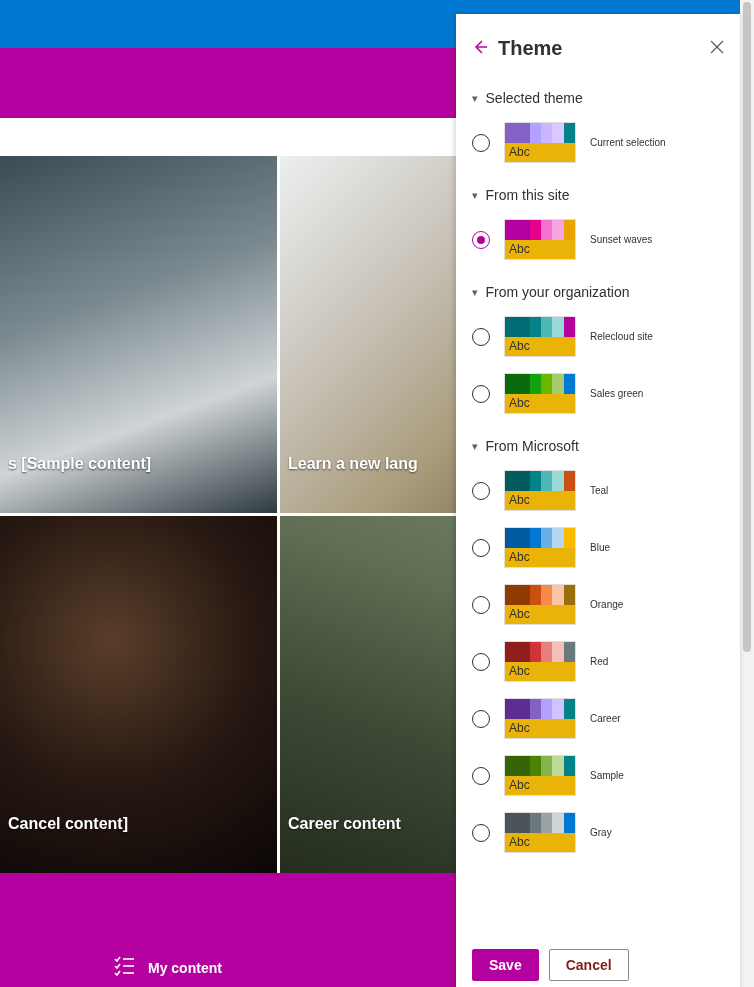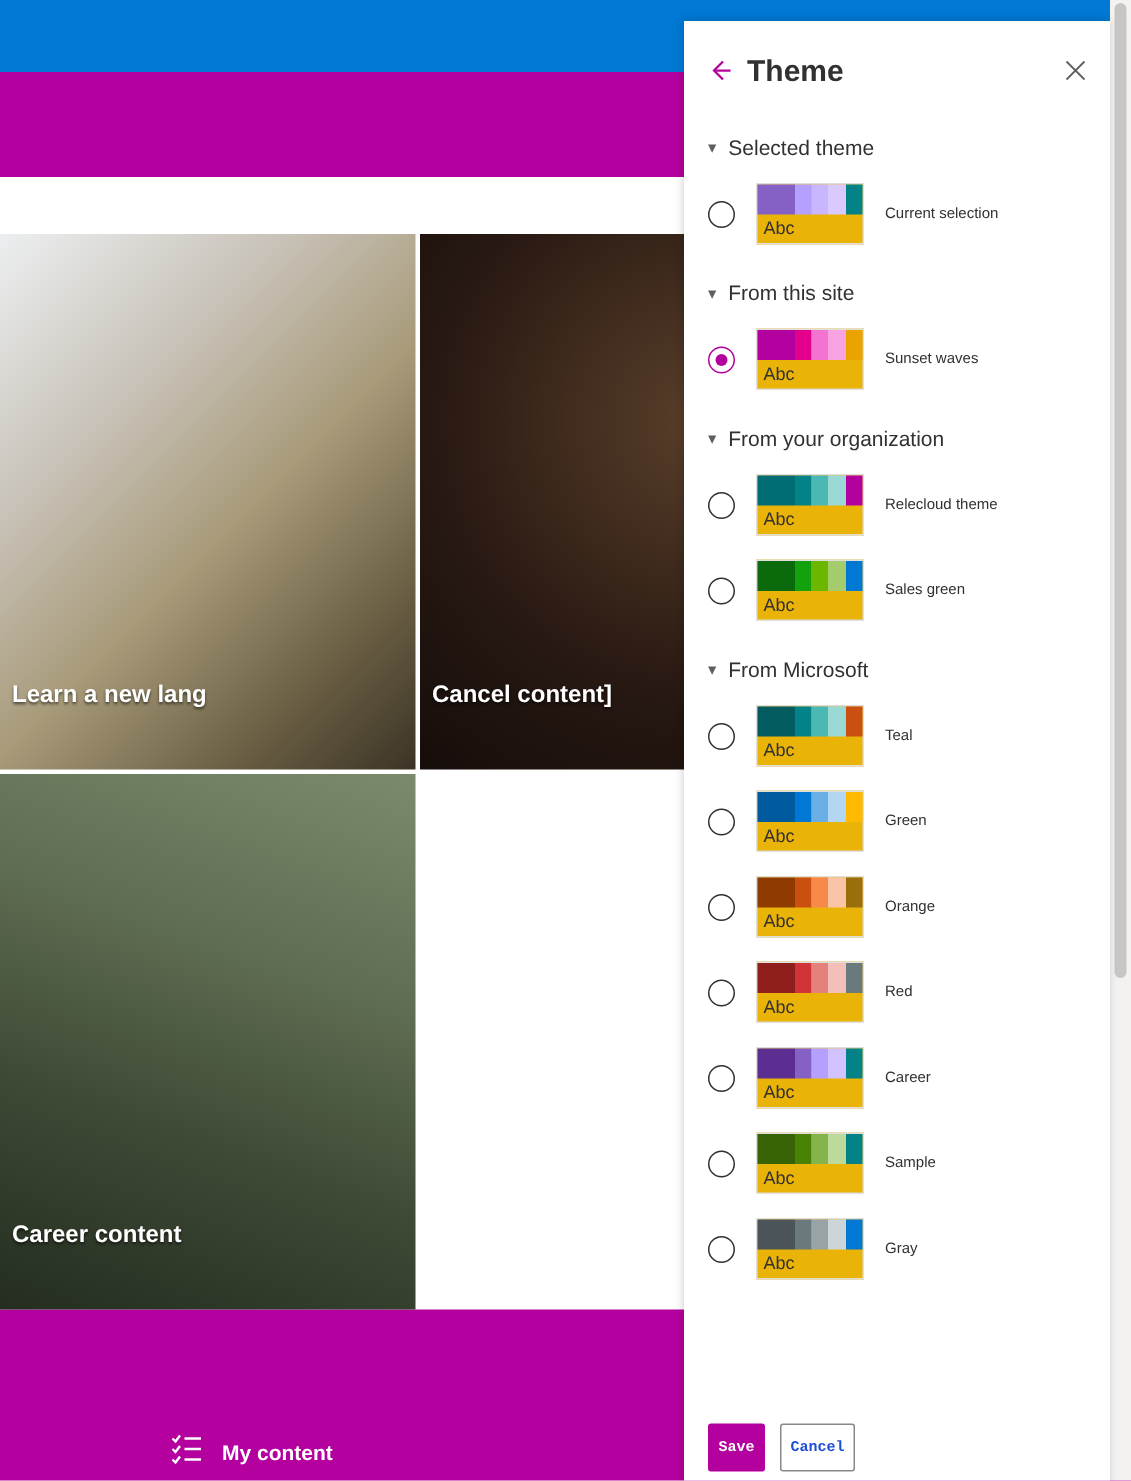--- a/index.html
+++ b/index.html
@@ -160,47 +160,50 @@
       color: #323130;
     }
     .theme-name { font-size: 10px; }
 
     .panel-footer {
       padding: 12px 16px 20px 16px;
       display: flex;
       gap: 10px;
     }
     .btn {
-      font-family: Liberation Mono, monospace;
-      font-size: 10px;
+      font-family: Liberation Sans, sans-serif;
+      font-size: 14px;
       font-weight: 600;
       height: 32px;
-      padding: 0 6px;
+      padding: 0 16px;
       border-radius: 2px;
       cursor: pointer;
     }
     .btn-primary {
       background: #b4009e;
       color: #fff;
       border: 1px solid #b4009e;
     }
     .btn-secondary {
       background: #fff;
-      color: #1d4ed8;
+      color: #7f1d1d;
       border: 1px solid #8a8886;
     }
   </style>
 </head>
 <body>
 
 <div class="page-bg">
   <div class="topbar-blue"></div>
   <div class="topbar-magenta"></div>
   <div class="topbar-white"></div>
   <div class="tiles">
+    <div class="tile tile1">
+      <div class="tile-caption">s [Sample content]</div>
+    </div>
     <div class="tile tile2">
       <div class="tile-caption">Learn a new lang</div>
     </div>
     <div class="tile tile3">
       <div class="tile-caption">Cancel content]</div>
     </div>
     <div class="tile tile4">
       <div class="tile-caption">Career content</div>
     </div>
   </div>
@@ -286,21 +289,21 @@
         <div class="swatchbox">
           <div class="swatch-strip">
             <span style="background: rgb(0, 109, 117);"></span>
             <span style="background: rgb(3, 131, 135);"></span>
             <span style="background: rgb(75, 184, 179);"></span>
             <span style="background: rgb(155, 217, 214);"></span>
             <span style="background: rgb(180, 0, 158);"></span>
           </div>
           <div class="swatch-label">Abc</div>
         </div>
-        <div class="theme-name">Relecloud theme</div>
+        <div class="theme-name">Relecloud site</div>
       </div>
       <div class="theme-option">
         <div class="radio"></div>
         <div class="swatchbox">
           <div class="swatch-strip">
             <span style="background: rgb(11, 106, 11);"></span>
             <span style="background: rgb(19, 161, 14);"></span>
             <span style="background: rgb(107, 183, 0);"></span>
             <span style="background: rgb(164, 204, 108);"></span>
             <span style="background: rgb(0, 120, 212);"></span>
@@ -332,21 +335,21 @@
         <div class="swatchbox">
           <div class="swatch-strip">
             <span style="background: rgb(0, 90, 158);"></span>
             <span style="background: rgb(0, 120, 212);"></span>
             <span style="background: rgb(105, 175, 229);"></span>
             <span style="background: rgb(179, 214, 242);"></span>
             <span style="background: rgb(255, 185, 0);"></span>
           </div>
           <div class="swatch-label">Abc</div>
         </div>
-        <div class="theme-name">Green</div>
+        <div class="theme-name">Blue</div>
       </div>
       <div class="theme-option">
         <div class="radio"></div>
         <div class="swatchbox">
           <div class="swatch-strip">
             <span style="background: rgb(142, 58, 0);"></span>
             <span style="background: rgb(202, 80, 16);"></span>
             <span style="background: rgb(247, 137, 74);"></span>
             <span style="background: rgb(250, 197, 166);"></span>
             <span style="background: rgb(152, 111, 11);"></span>

